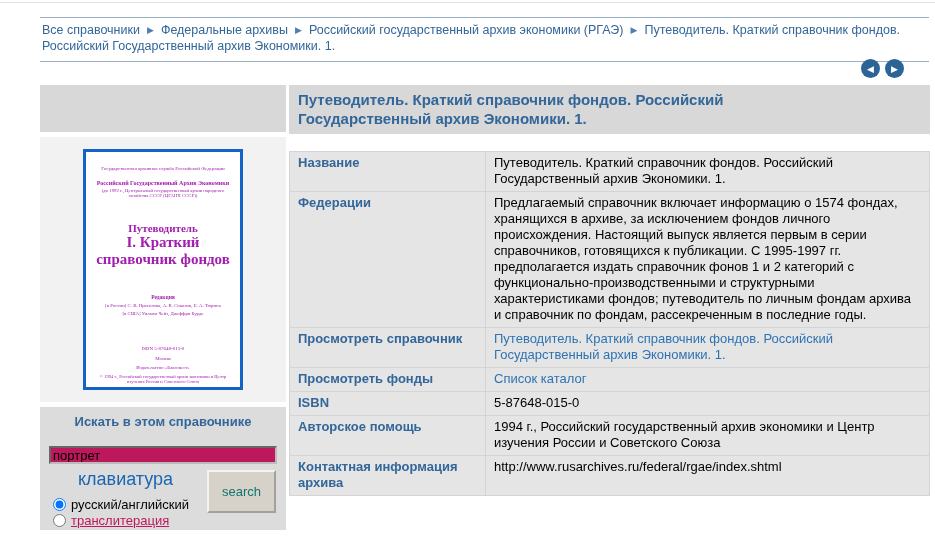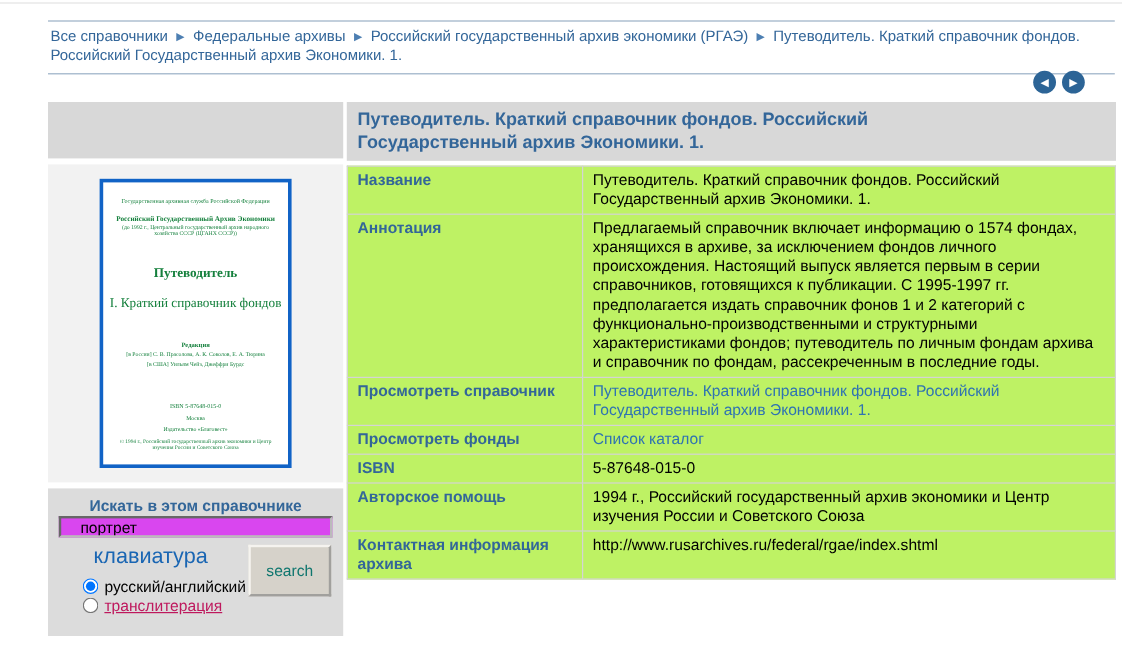--- a/index.html
+++ b/index.html
@@ -26,55 +26,55 @@
   
   .content { position:absolute; top:85px; left:40px; right:5px; display:flex; gap:3px; }
   .sidebar { width:246px; flex:none; }
   .main { flex:1; min-width:0; }
 
   
   .sidebar-strip { height:47px; background:#d8d8d8; }
   .cover-panel { margin-top:5px; height:265px; background:#f2f2f2;
     display:flex; align-items:center; justify-content:center; }
   .book-cover { width:160px; height:241px; background:#fff; border:3px solid #1163c6;
-    font-family:"Liberation Serif", serif; text-align:center; color:#15803d;
+    font-family:"Liberation Serif", serif; text-align:center; color:#a21caf;
     display:flex; flex-direction:column; align-items:center; }
   .bk-agency { font-size:5px; margin-top:14px; }
   .bk-archive { font-size:6px; font-weight:bold; margin-top:9px; }
   .bk-former { font-size:4.8px; width:130px; margin-top:2px; }
   .bk-title { font-size:11px; font-weight:bold; margin-top:24px; }
-  .bk-subtitle { font-size:11px; font-weight:normal; margin-top:13px; }
+  .bk-subtitle { font-size:15px; font-weight:bold; }
   .bk-ed-head { font-size:5.5px; font-weight:bold; margin-top:26px; }
   .bk-ed { font-size:4.8px; width:120px; margin-top:3px; }
   .bk-isbn { font-size:5px; margin-top:30px; }
   .bk-city { font-size:4.8px; margin-top:5px; }
   .bk-pub { font-size:4.8px; margin-top:4px; }
   .bk-copy { font-size:4.5px; width:130px; margin-top:4px; }
 
   .search-panel { margin-top:5px; height:123px; background:#dcdcdc; padding-top:7px; }
   .search-heading { text-align:center; font-weight:bold; font-size:13px; color:#336699; }
-  .search-input { display:block; margin:1px auto 0 auto; width:228px; height:18px;
-    border:2px inset #bbb; background:#d946ef; font-size:13px; padding:0 16px;
+  .search-input { display:block; margin:17px auto 0 auto; width:228px; height:18px;
+    border:2px inset #bbb; background:#be185d; font-size:13px; padding:0 2px;
     font-family:"Liberation Sans", sans-serif; }
   .search-row { position:relative; height:28px; margin-top:2px; }
   .keyboard-link { position:absolute; left:38px; top:3px; font-size:18px;
     color:#1a66b3; text-decoration:none; cursor:pointer; }
   .search-button { position:absolute; right:10px; top:4px; font-size:13px;
     padding:12px 13px; background:#d6d2ca; border:2px outset #f5f3ef; color:#0f766e;
     font-family:Liberation Sans, sans-serif; cursor:pointer; }
   .radio-group { margin:2px 0 0 13px; }
-  .radio-option { display:flex; align-items:center; height:16px; font-size:13px; color:#000;margin-left:16px; }
+  .radio-option { display:flex; align-items:center; height:16px; font-size:13px; color:#000; }
   .radio-option input { margin:0 5px 0 0; }
   .radio-option .opt-link { color:#be185d; text-decoration:underline; cursor:pointer; }
 
   
   .title-header { background:#d8d8d8; padding:5px 9px 6px 9px; }
   .title-header .title-text { display:block; max-width:462px; font-size:15px;
     font-weight:bold; color:#336699; line-height:19px; }
-  .details-table { margin-top:4px; width:100%; border-collapse:collapse; background:#bef264; }
+  .details-table { margin-top:17px; width:100%; border-collapse:collapse; background:#e5e5e5; }
   .details-table td { border:1px solid #d4d4d4; vertical-align:top;
     font-size:13px; line-height:16px; padding:3px 8px 4px 8px; }
   .label-cell { width:196px; font-weight:bold; color:#336699; }
   .value-cell { color:#000; }
   .value-link { color:#2f73b2; text-decoration:none; cursor:pointer; }
 
   
   .footer { position:absolute; bottom:0; left:0; right:0; height:11px;
     background:#e6e6e6; border-top:2px solid #aaa; overflow:hidden; text-align:center; }
   .footer-inner { font-size:12.5px; line-height:15px; }
@@ -144,21 +144,21 @@
       <div class="title-header">
         <span class="title-text">Путеводитель. Краткий справочник фондов. Российский Государственный архив Экономики. 1.</span>
       </div>
       <table class="details-table">
         <tbody>
             <tr>
               <td class="label-cell">Название</td>
               <td class="value-cell">Путеводитель. Краткий справочник фондов. Российский Государственный архив Экономики. 1.</td>
             </tr>
             <tr>
-              <td class="label-cell">Аннотация</td>
+              <td class="label-cell">Федерации</td>
               <td class="value-cell">Предлагаемый справочник включает информацию о 1574 фондах, хранящихся в архиве, за исключением фондов личного происхождения. Настоящий выпуск является первым в серии справочников, готовящихся к публикации. С 1995-1997 гг. предполагается издать справочник фонов 1 и 2 категорий с функционально-производственными и структурными характеристиками фондов; путеводитель по личным фондам архива и справочник по фондам, рассекреченным в последние годы.</td>
             </tr>
             <tr>
               <td class="label-cell">Просмотреть справочник</td>
               <td class="value-cell"><a class="value-link">Путеводитель. Краткий справочник фондов. Российский Государственный архив Экономики. 1.</a></td>
             </tr>
             <tr>
               <td class="label-cell">Просмотреть фонды</td>
               <td class="value-cell"><a class="value-link">Список каталог</a></td>
             </tr>

